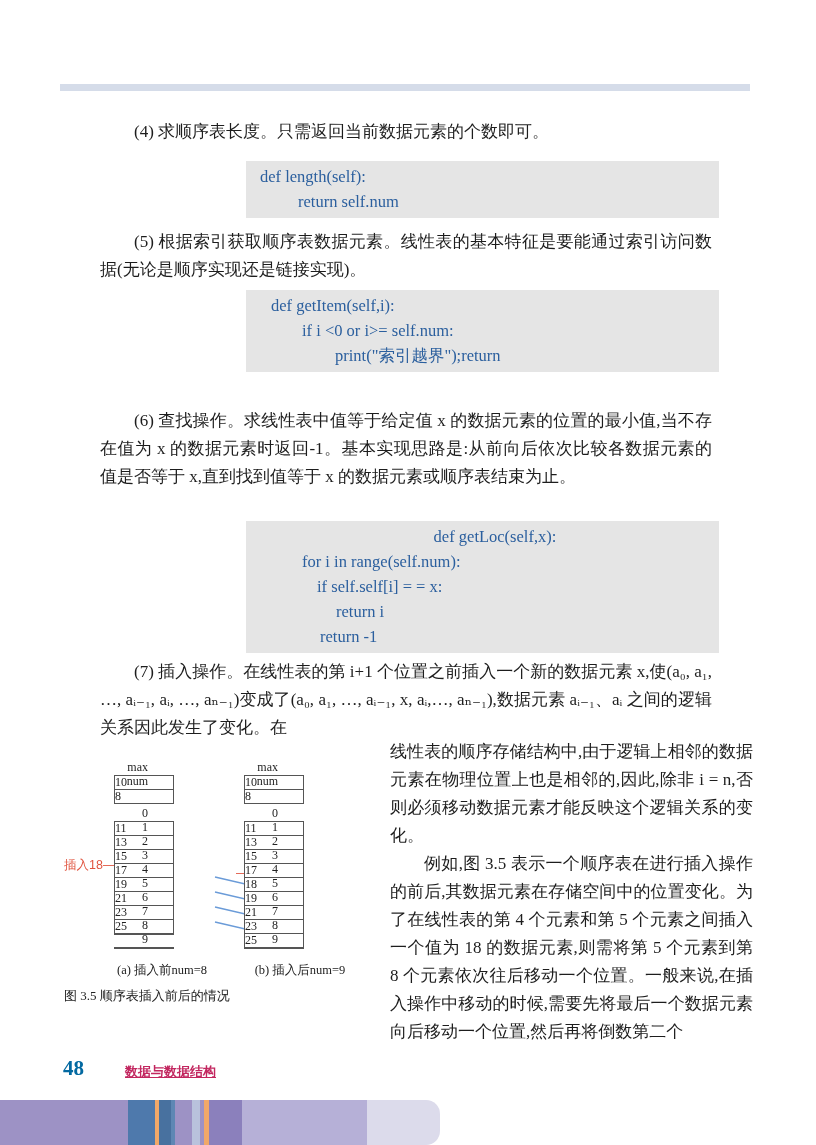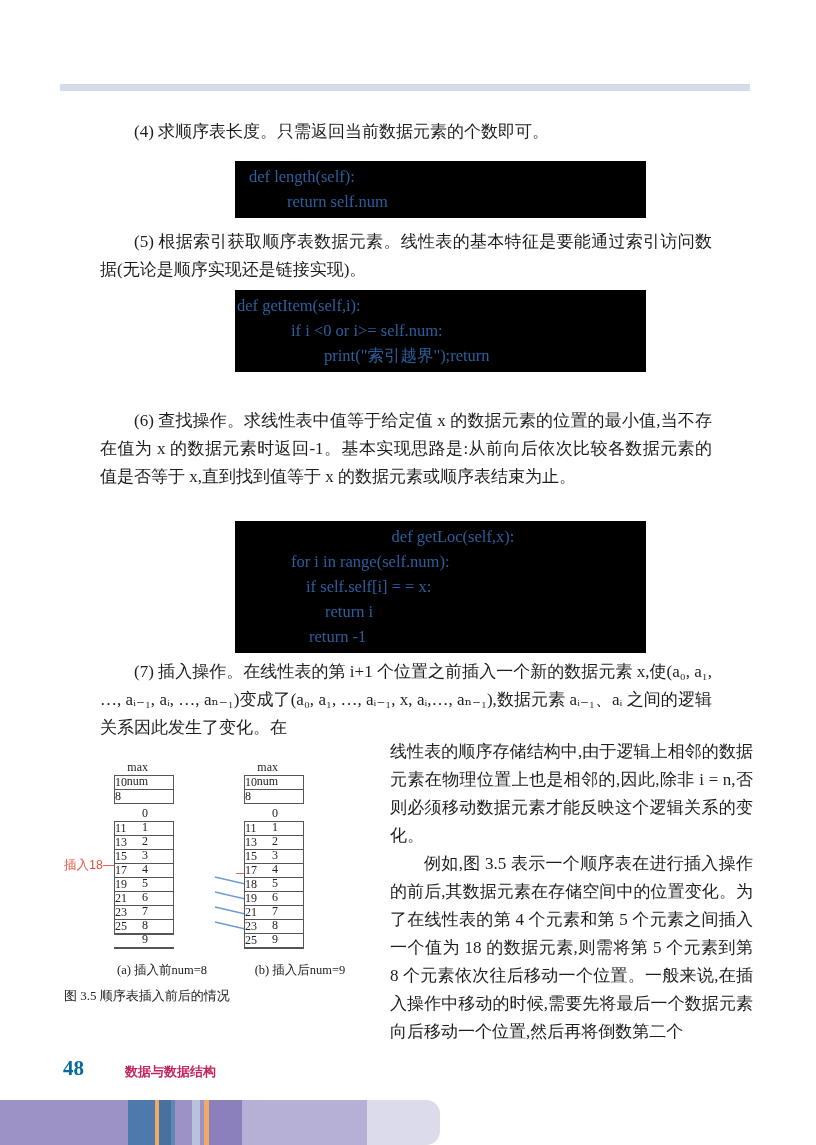--- a/index.html
+++ b/index.html
@@ -2,60 +2,60 @@
 <html><head>
 <meta charset="utf-8">
 <style>
   html,body{margin:0;padding:0;}
   body{width:816px;height:1145px;background:#ffffff;position:relative;overflow:hidden;
        font-family:"Liberation Serif","DejaVu Serif","DejaVu Sans",serif;color:#1d1d1d;}
   .abs{position:absolute;}
   .para{position:absolute;font-size:17px;line-height:28px;text-align:justify;}
   .indent{text-indent:2em;}
   .top-rule{position:absolute;left:60px;top:84px;width:690px;height:7px;background:#d5dce9;}
-  .codeblock{position:absolute;left:235px;width:411px;background:#000000;padding:3px 0 4px 0;}
+  .codeblock{position:absolute;left:246px;width:473px;background:#e5e5e5;padding:3px 0 4px 0;}
   .code-line{font-size:16.5px;line-height:25px;color:#2b5f9e;white-space:pre;}
   
   .figure{position:absolute;left:64px;top:756px;width:330px;height:262px;}
   .memtable{position:absolute;top:4px;}
   .mt-row{display:flex;height:15px;flex-direction:column;}
   .mt-row + .mt-row{margin-top:-1px;}
   .mt-lbl{width:34px;text-align:right;padding-right:7px;font-size:12px;line-height:15px;color:#222;}
   .mt-cell{width:60px;height:15px;box-sizing:border-box;border:1px solid #555;
            font-size:12px;line-height:13px;color:#222;background:#fff;}
   .mt-body{margin-top:17px;}
   .fig-red{position:absolute;color:#e0543f;font-size:12.5px;line-height:14px;
            font-family:"Liberation Sans","DejaVu Sans",sans-serif;white-space:nowrap;}
   .fig-cap{position:absolute;top:206px;width:140px;font-size:12.5px;text-align:center;color:#222;}
   .fig-title{position:absolute;left:0;top:231px;font-size:13px;color:#222;white-space:nowrap;}
   .fig-arrows{position:absolute;left:148px;top:51px;}
   
   .page-num{position:absolute;left:63px;top:1056px;font-size:21px;font-weight:bold;color:#0369a1;
             font-family:Liberation Serif, serif;}
-  .running-title{position:absolute;left:125px;top:1063px;font-size:13px;font-weight:bold;color:#c2265f;}
+  .running-title{position:absolute;left:125px;top:1063px;font-size:13px;font-weight:bold;color:#c2265f;text-decoration:underline;}
   .footer-bar{position:absolute;left:0;top:1100px;width:816px;height:45px;}
   .bar-seg{position:absolute;top:0;height:45px;}
   .bar-rounded{border-radius:0 14px 14px 0;}
 </style>
 </head>
 <body>
 
 <div class="top-rule"></div>
 
 <div class="para indent" style="left:100px;top:118px;width:612px;">(4) 求顺序表长度。只需返回当前数据元素的个数即可。</div>
 
 <div class="codeblock" style="top:161px;">
     <div class="code-line" style="padding-left: 14px;">def length(self):</div>
     <div class="code-line" style="padding-left: 52px;">return self.num</div>
   </div>
 
 <div class="para indent" style="left:100px;top:228px;width:612px;">(5) 根据索引获取顺序表数据元素。线性表的基本特征是要能通过索引访问数据(无论是顺序实现还是链接实现)。</div>
 
 <div class="codeblock" style="top:290px;">
-    <div class="code-line" style="padding-left: 2px;">def getItem(self,i):</div>
+    <div class="code-line" style="padding-left: 25px;">def getItem(self,i):</div>
     <div class="code-line" style="padding-left: 56px;">if i &lt;0 or i&gt;= self.num:</div>
     <div class="code-line" style="padding-left: 89px;">print("索引越界");return</div>
   </div>
 
 <div class="para indent" style="left:100px;top:407px;width:612px;">(6) 查找操作。求线性表中值等于给定值 x 的数据元素的位置的最小值,当不存在值为 x 的数据元素时返回-1。基本实现思路是:从前向后依次比较各数据元素的值是否等于 x,直到找到值等于 x 的数据元素或顺序表结束为止。</div>
 
 <div class="codeblock" style="top:521px;">
     <div class="code-line" style="padding-left: 25px; text-align: center;">def getLoc(self,x):</div>
     <div class="code-line" style="padding-left: 56px;">for i in range(self.num):</div>
     <div class="code-line" style="padding-left: 71px;">if self.self[i] = = x:</div>

